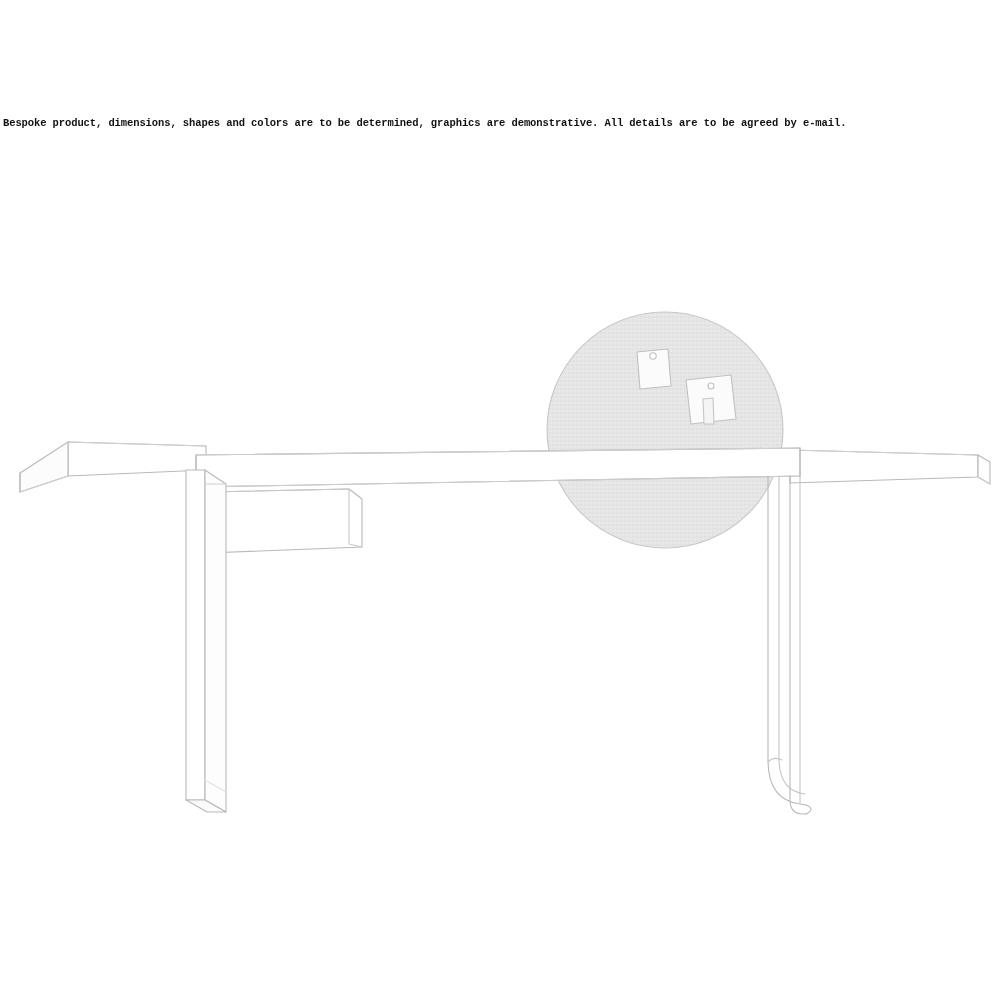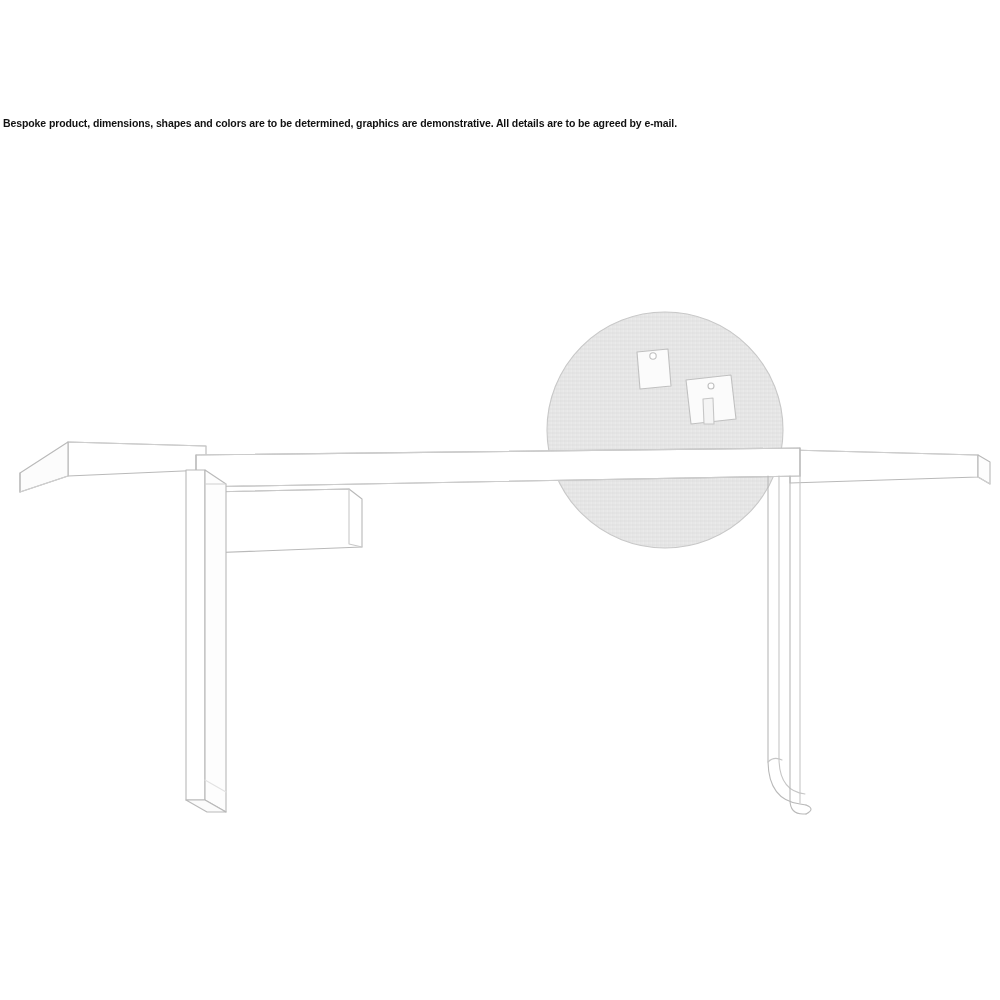--- a/index.html
+++ b/index.html
@@ -13,20 +13,21 @@
     position: relative;
     overflow: hidden;
     font-family: "Liberation Sans", sans-serif;
   }
   #page {
     position: absolute;
     left: 0; top: 0;
     width: 812px;
     height: 1000px;
     background: #ffffff;
+    font-family: Liberation Mono, monospace;
   }
   #disclaimer {
     position: absolute;
     left: 3px;
     top: 117px;
     font-size: 10.5px;
     font-weight: bold;
     color: #111111;
     letter-spacing: -0.1px;
     white-space: nowrap;

